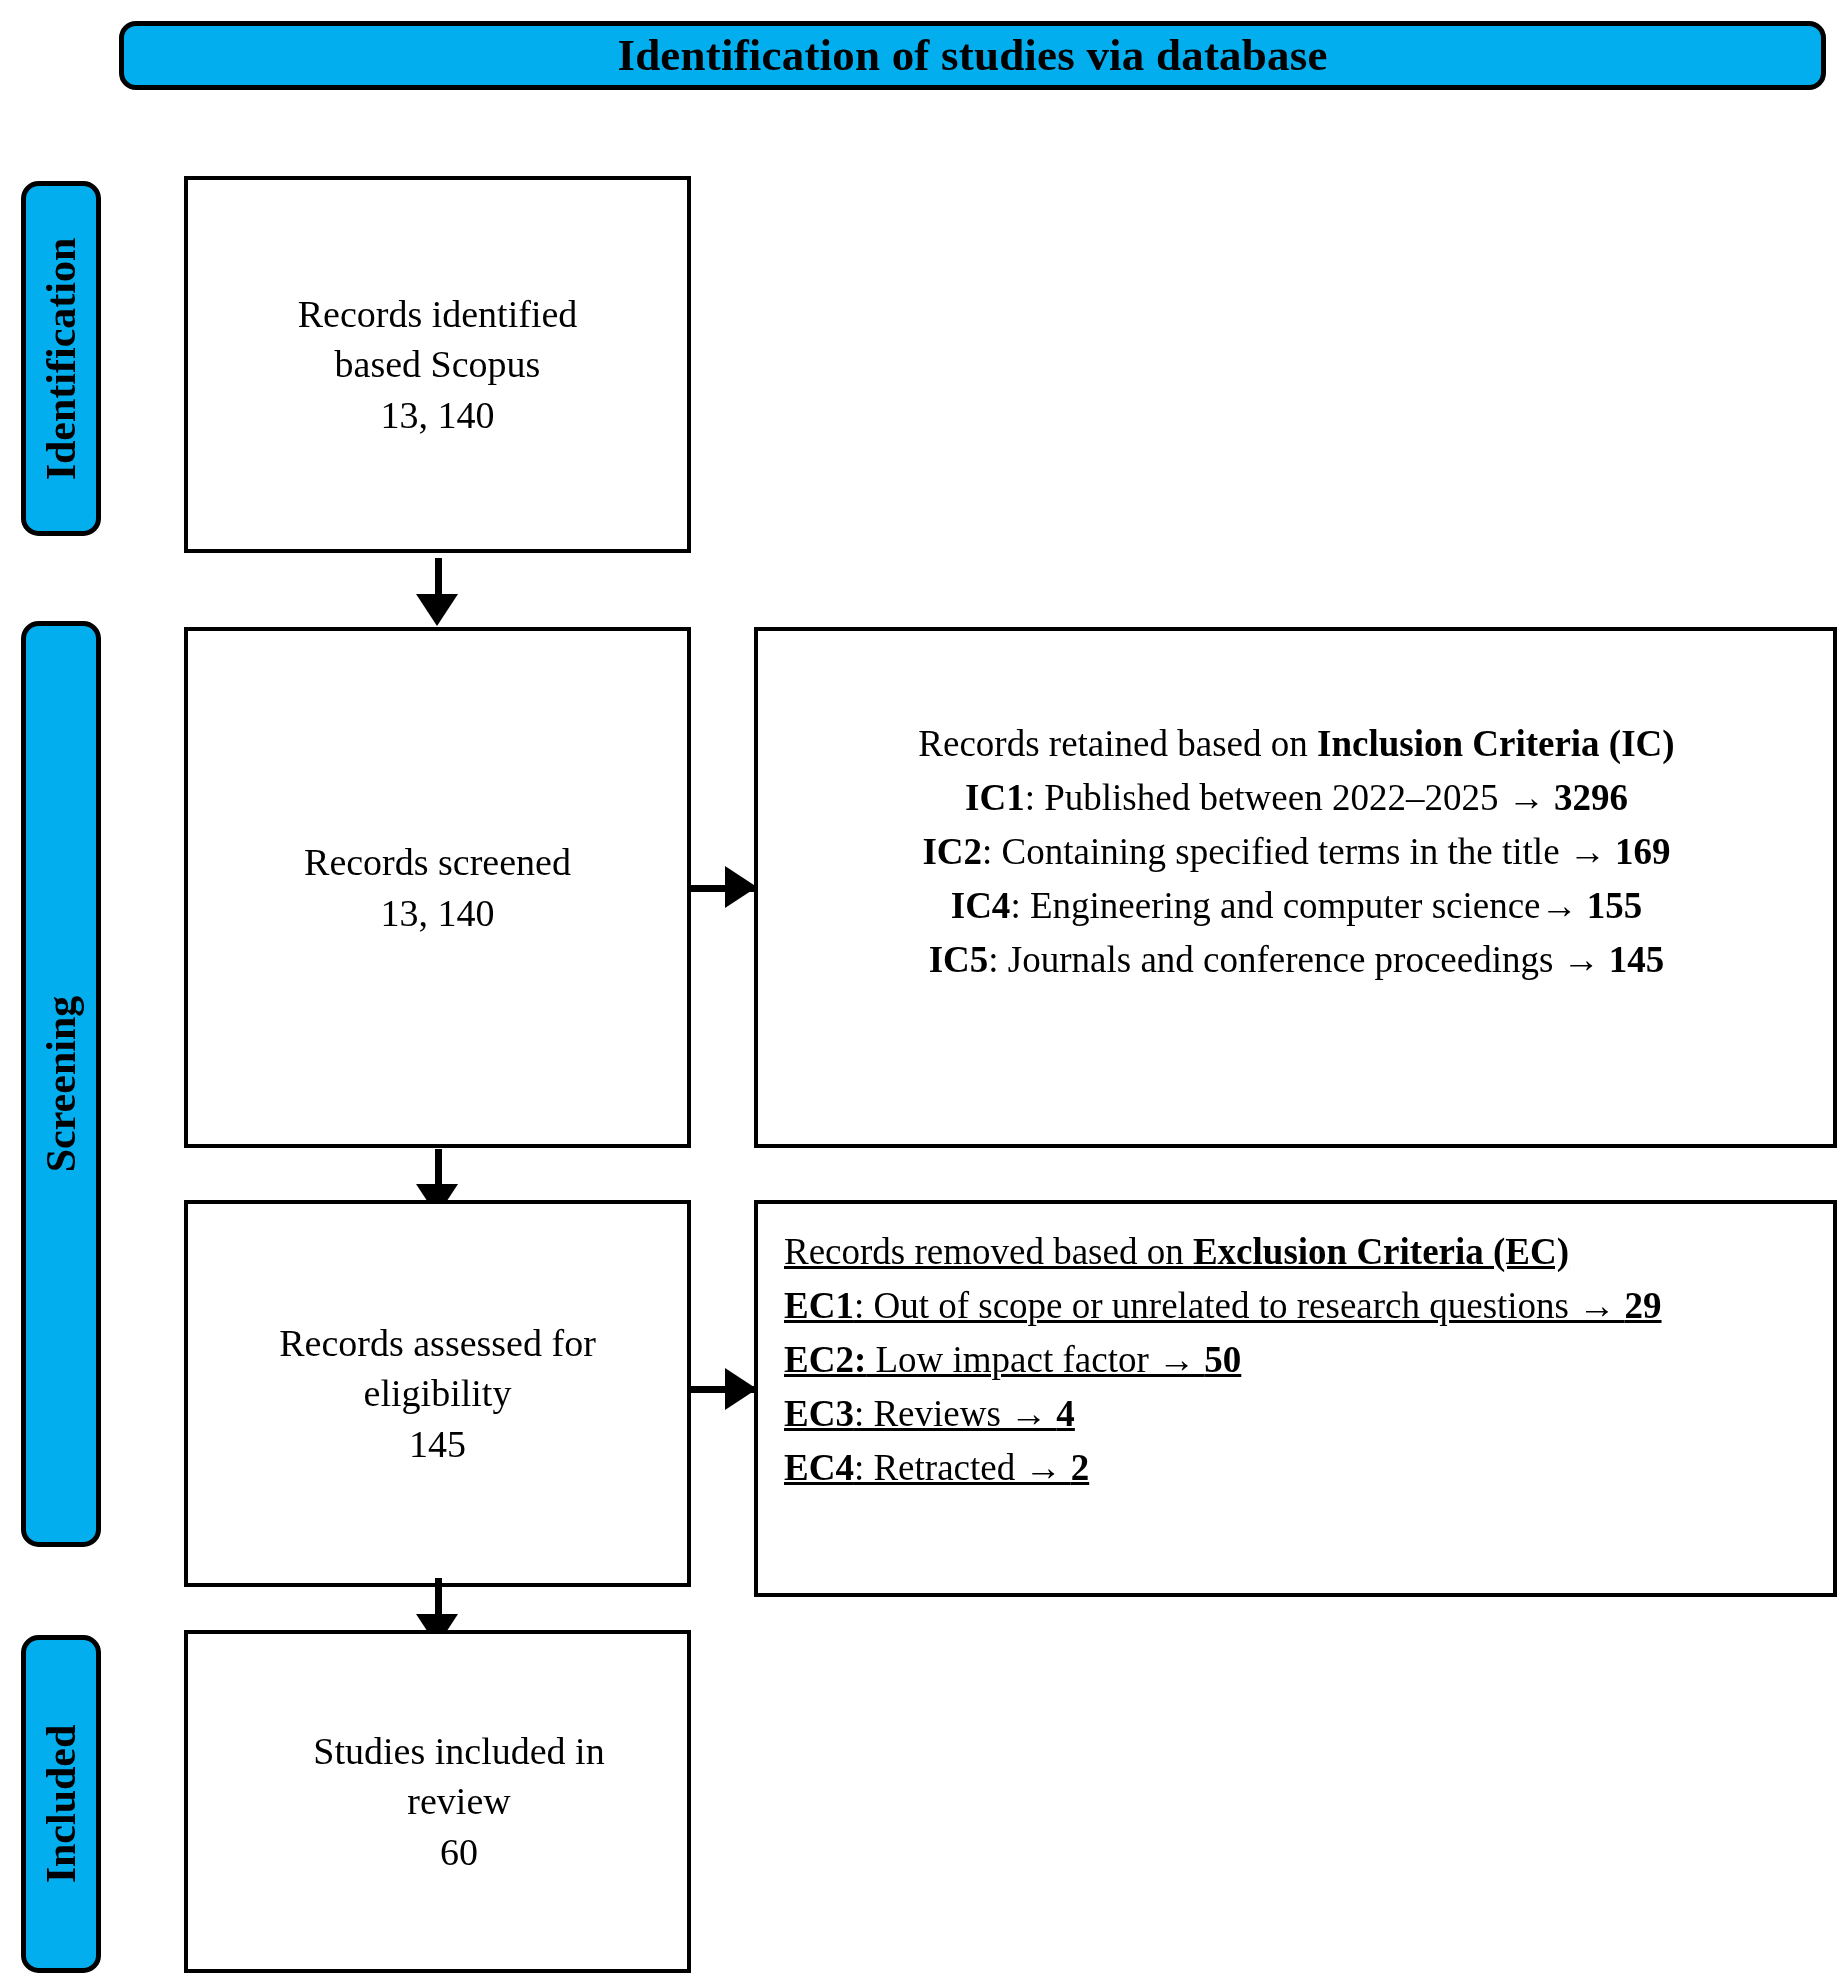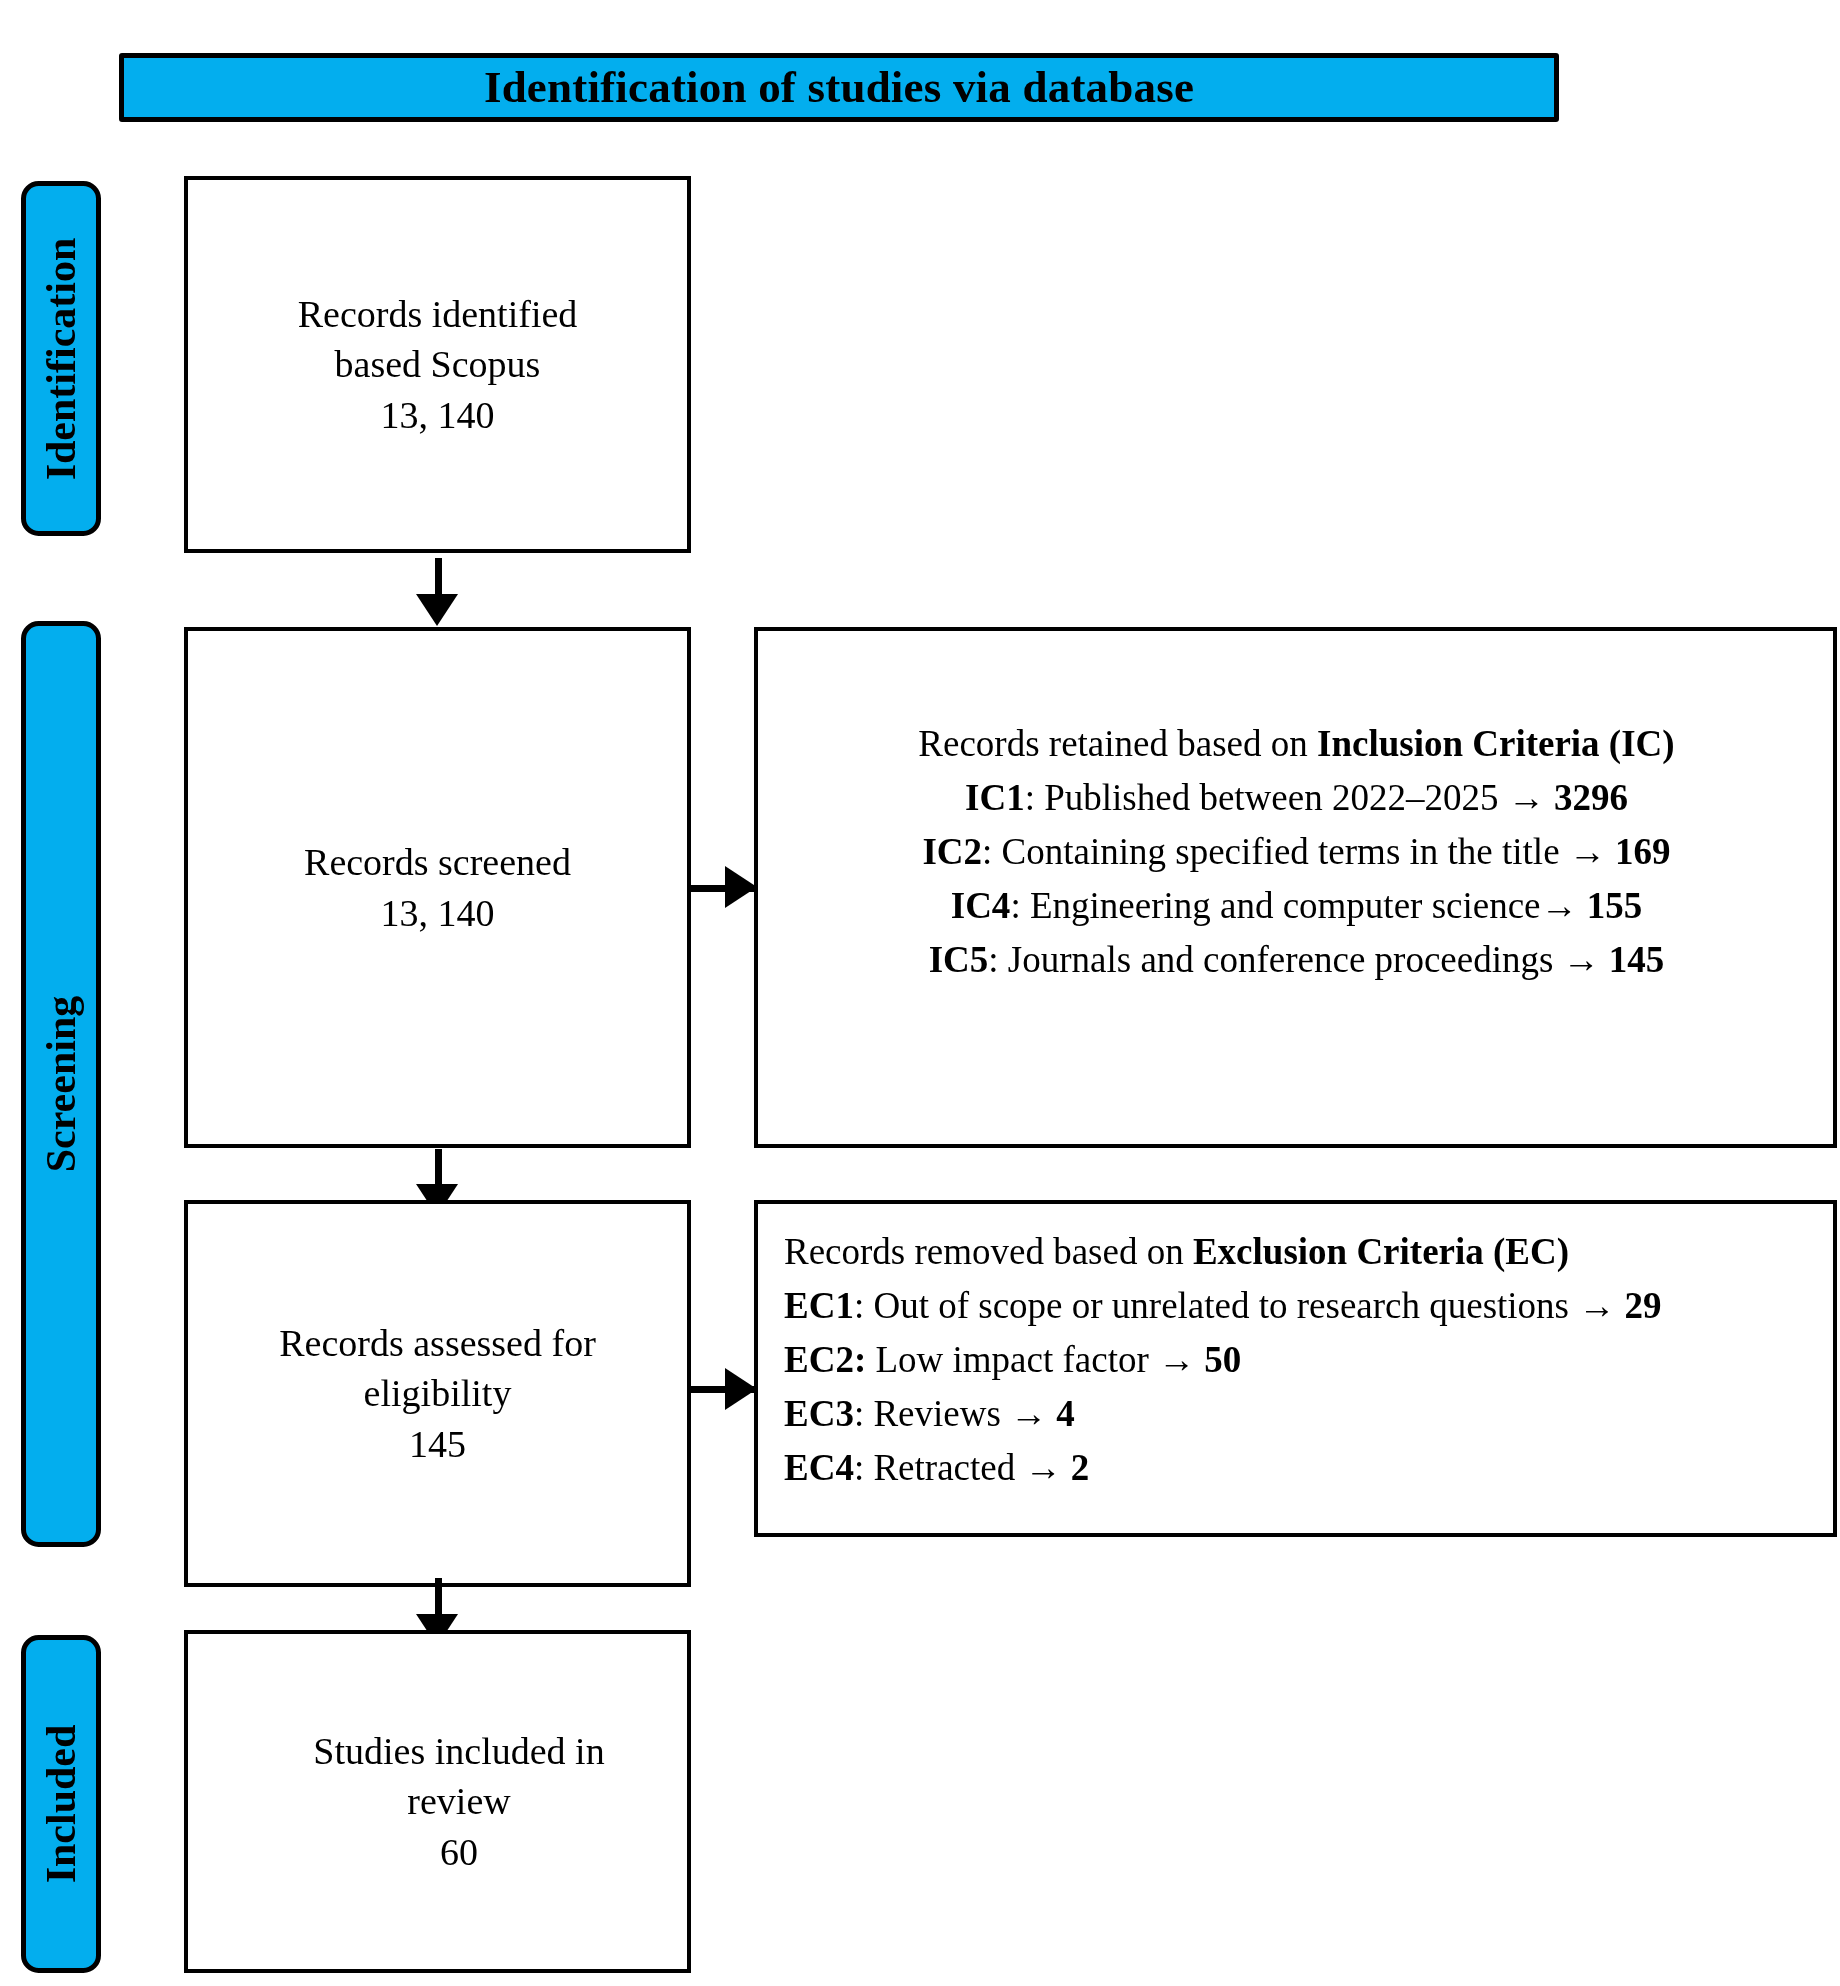--- a/index.html
+++ b/index.html
@@ -114,21 +114,21 @@
     border-top: 21.7px solid transparent;
     border-bottom: 21.7px solid transparent;
     border-left: 32px solid #000000;
   }
 </style>
 </head>
 <body>
 
 <div id="page">
 
-  <div class="blue-box" style="left:119px; top:21px; width:1440px; height:69px; border-radius:3px;margin-top:32px;">
+  <div class="blue-box" style="left:119px; top:21px; width:1707px; height:69px; border-radius:17px;">
     <span class="banner-title">Identification of studies via database</span>
   </div>
 
   <div class="blue-box" style="left:21px; top:181px; width:80px; height:355px;">
     <span class="stage-label">Identification</span>
   </div>
 
   <div class="blue-box" style="left:21px; top:621px; width:80px; height:926px;">
     <span class="stage-label">Screening</span>
   </div>
@@ -185,21 +185,21 @@
     <div class="node-text">
       <span>Records assessed for</span><br>
       <span>eligibility</span><br>
       <span class="count">145</span>
     </div>
   </div>
 
   <div class="h-line" style="left:691px; top:1386px; width:66px;"></div>
   <div class="h-arrow-head" style="left:725px; top:1368px;"></div>
 
-  <div class="node-box align-left" style="left:754px; top:1200px; width:1083px; height:337px;">
+  <div class="node-box align-left" style="left:754px; top:1200px; width:1083px; height:397px;text-decoration:underline;">
     <div class="crit-body" style="padding-top:22.5px;">
       <p class="crit-line">
         <span>Records removed based on </span><b>Exclusion Criteria (EC)</b>
       </p>
       <p class="crit-line justified">
         <b>EC1</b><span>: Out of scope or unrelated to research questions → </span><b>29</b>
       </p>
       <p class="crit-line">
         <b>EC2:</b><span> Low impact factor → </span><b>50</b>
       </p>

